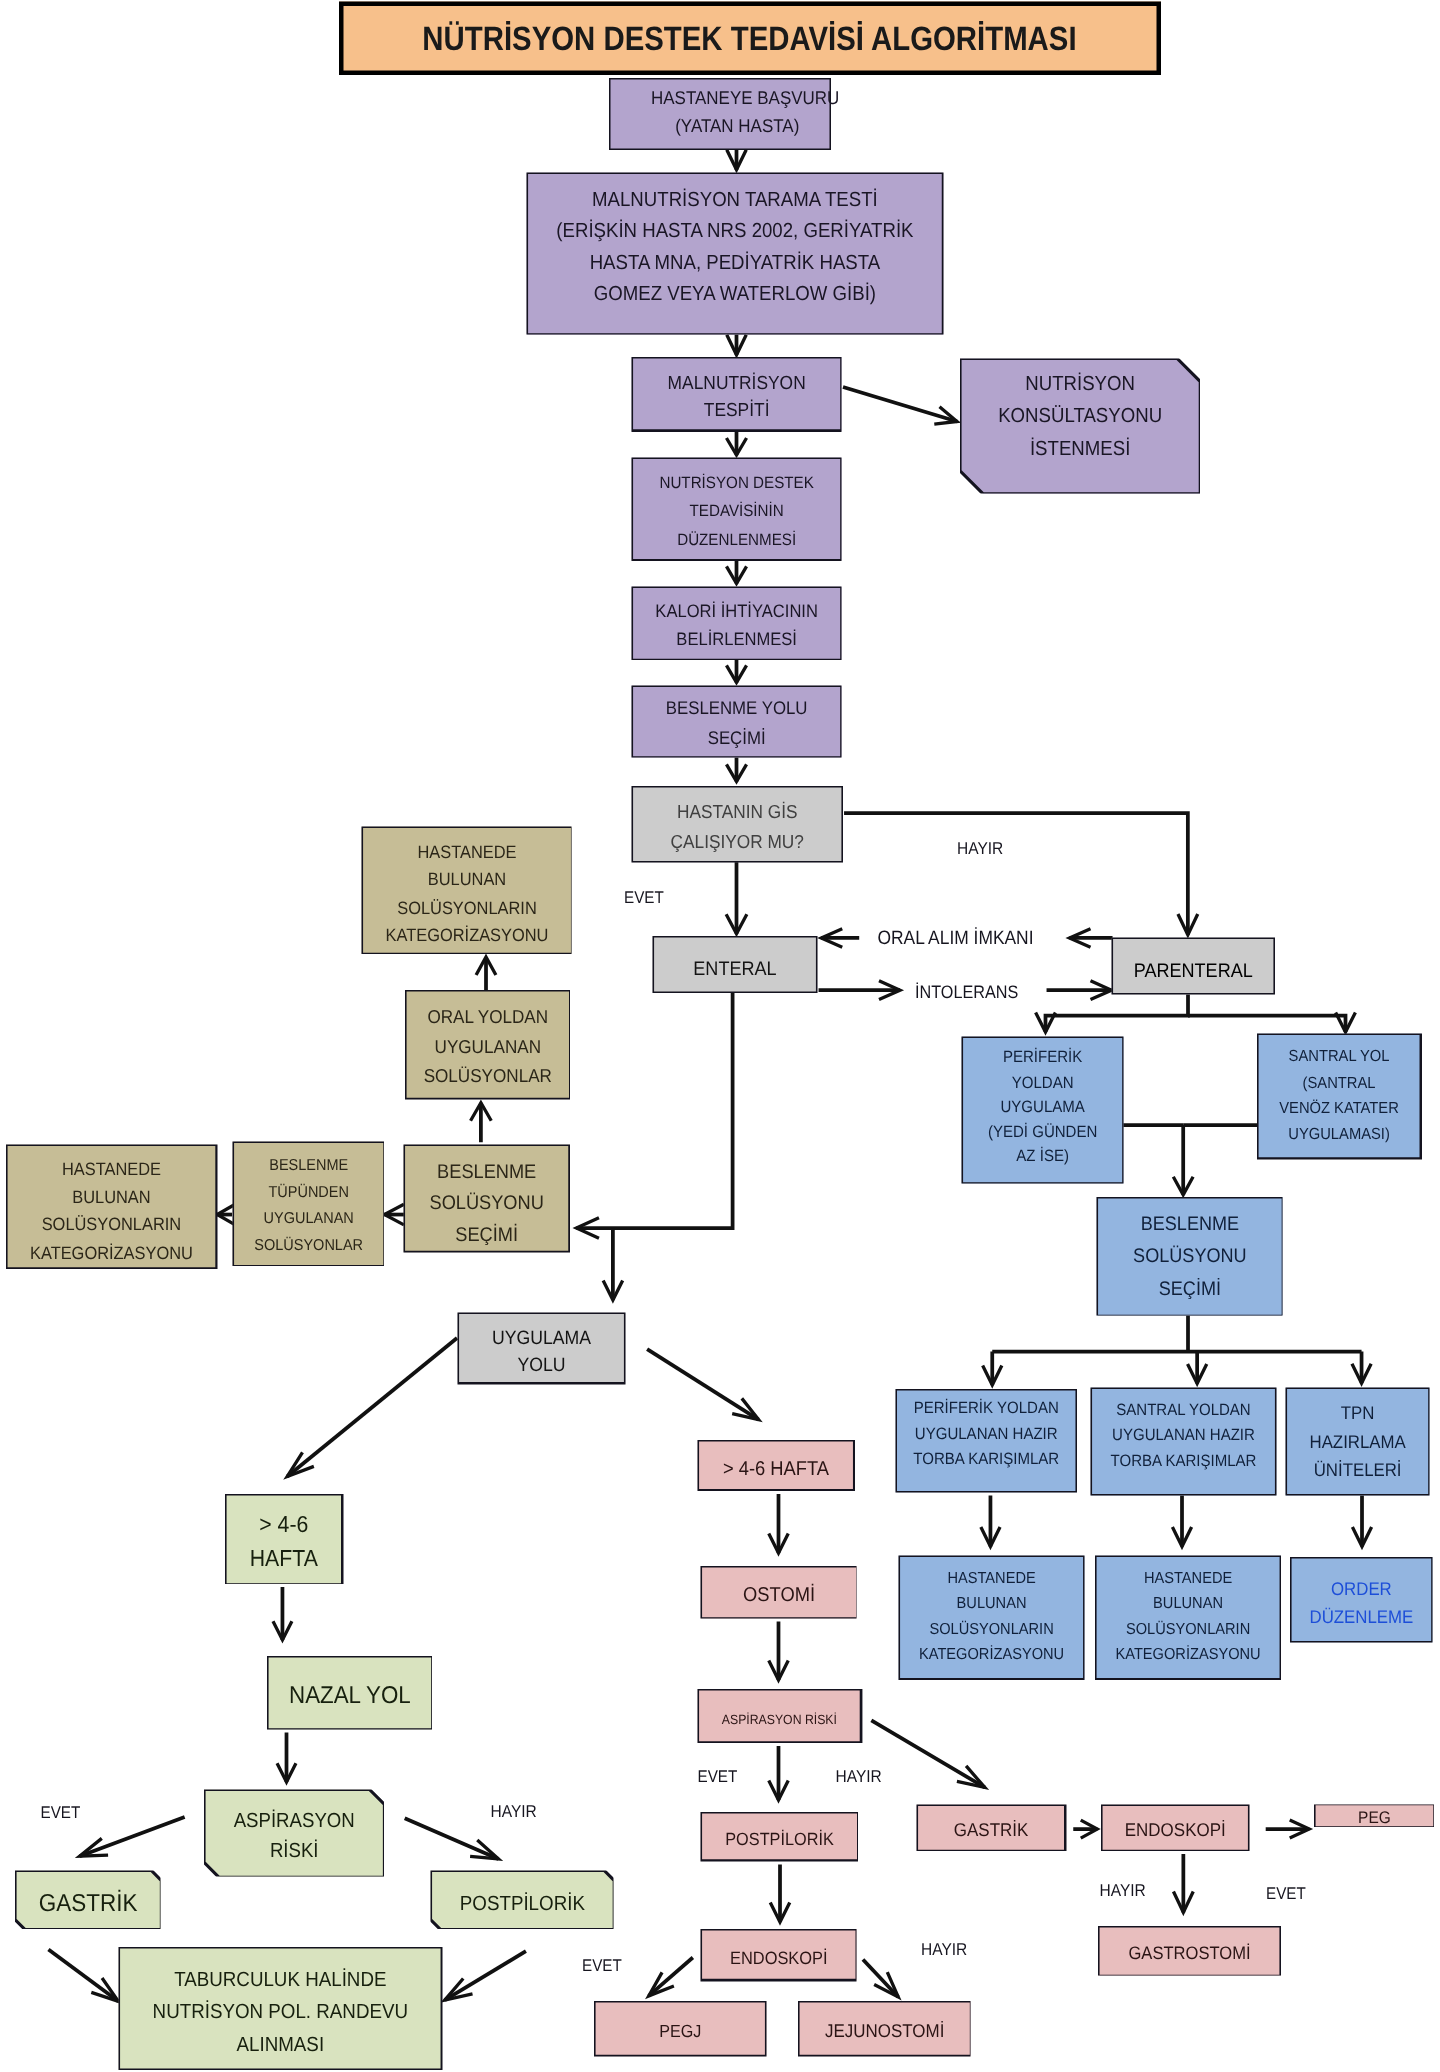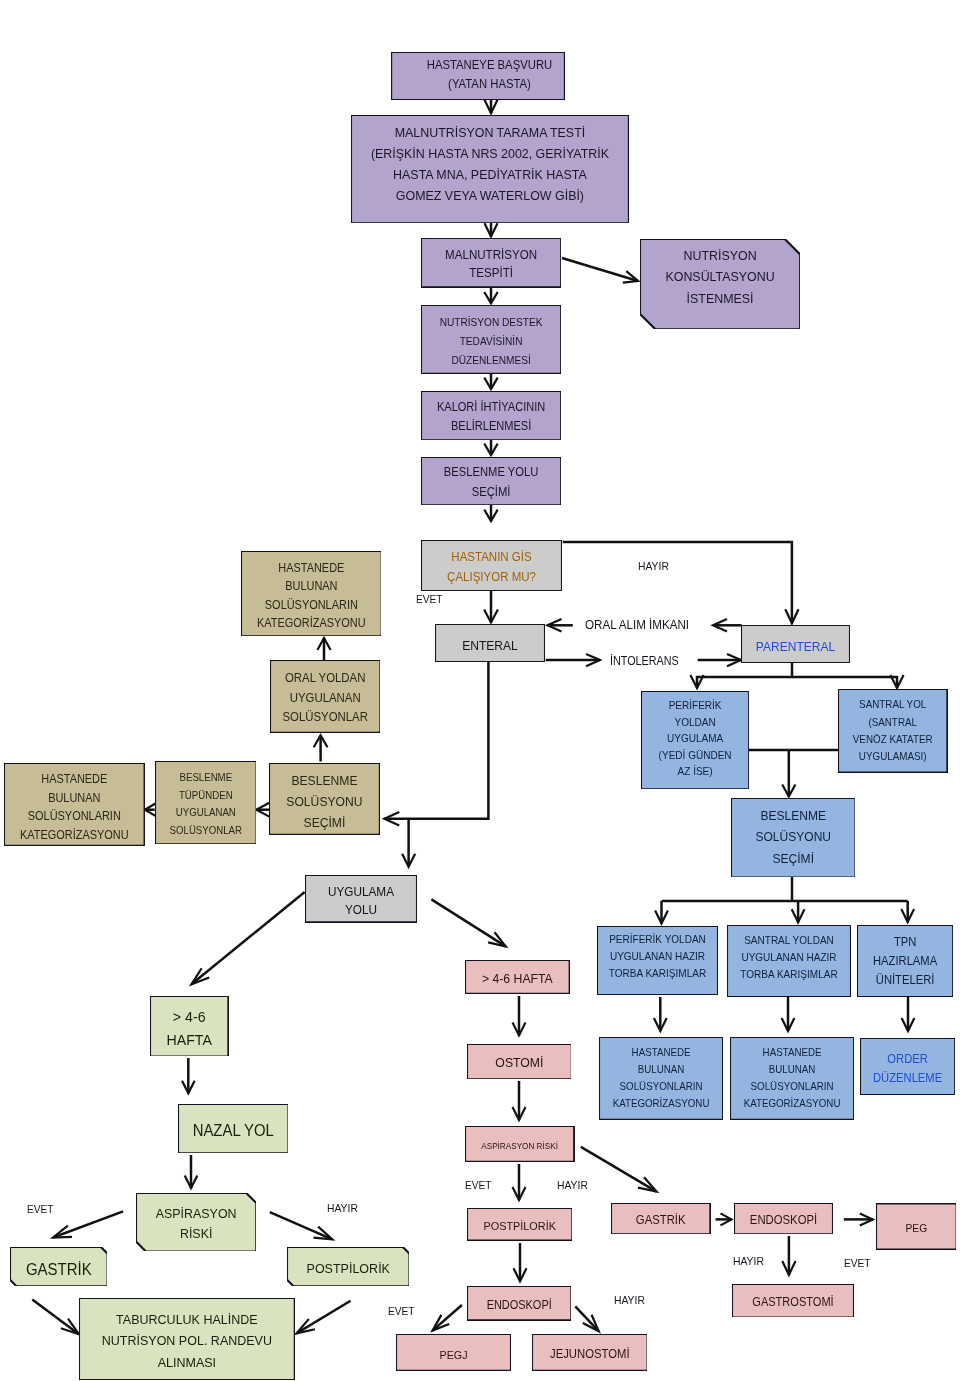--- a/index.html
+++ b/index.html
@@ -16,20 +16,23 @@
   #titlebox{position:absolute;left:226px;top:1px;width:548px;height:49px;z-index:3;
             background:#F7C08B;border:3px solid #000;display:flex;align-items:center;justify-content:center;}
   #titlebox span{font-size:22.5px;font-weight:bold;color:#1a1a1a;transform:scaleX(0.87);display:block;}
   .elbl{position:absolute;white-space:nowrap;color:#16151f;z-index:3;transform:scaleX(0.90);transform-origin:left top;line-height:1;}
 </style>
 </head>
 <body>
 
 <div id="stage">
 
+  <div id="titlebox">
+    <span>NÜTRİSYON DESTEK TEDAVİSİ ALGORİTMASI</span>
+  </div>
 
   <svg id="edges" viewBox="0 0 960 1381">
       <polyline points="491,99 491,113.2" fill="none" stroke="#111111" stroke-width="2.5"></polyline>
       <path d="M484.50,99.80 L491.00,113.20 L497.50,99.80" fill="none" stroke="#111111" stroke-width="2.2" stroke-linecap="butt" stroke-linejoin="miter"></path>
       <polyline points="491,223 491,236.6" fill="none" stroke="#111111" stroke-width="2.5"></polyline>
       <path d="M484.50,223.20 L491.00,236.60 L497.50,223.20" fill="none" stroke="#111111" stroke-width="2.2" stroke-linecap="butt" stroke-linejoin="miter"></path>
       <polyline points="562,258 638,281" fill="none" stroke="#111111" stroke-width="2.5"></polyline>
       <path d="M622.86,282.69 L638.00,281.00 L626.34,271.20" fill="none" stroke="#111111" stroke-width="2.2" stroke-linecap="butt" stroke-linejoin="miter"></path>
       <polyline points="491,288 491,303.4" fill="none" stroke="#111111" stroke-width="2.5"></polyline>
       <path d="M484.30,292.00 L491.00,303.40 L497.70,292.00" fill="none" stroke="#111111" stroke-width="2.2" stroke-linecap="butt" stroke-linejoin="miter"></path>
@@ -117,21 +120,21 @@
       <path d="M67.85,1225.57 L53.10,1237.50 L72.06,1236.81" fill="none" stroke="#111111" stroke-width="2.2" stroke-linecap="butt" stroke-linejoin="miter"></path>
       <polyline points="269.8,1212.2 332.3,1239.3" fill="none" stroke="#111111" stroke-width="2.5"></polyline>
       <path d="M313.40,1237.64 L332.30,1239.30 L318.17,1226.63" fill="none" stroke="#111111" stroke-width="2.2" stroke-linecap="butt" stroke-linejoin="miter"></path>
       <polyline points="32.3,1299.6 78.9,1334.2" fill="none" stroke="#111111" stroke-width="2.5"></polyline>
       <path d="M60.87,1328.29 L78.90,1334.20 L68.02,1318.65" fill="none" stroke="#111111" stroke-width="2.2" stroke-linecap="butt" stroke-linejoin="miter"></path>
       <polyline points="350.6,1300.8 296.5,1333.4" fill="none" stroke="#111111" stroke-width="2.5"></polyline>
       <path d="M308.82,1318.97 L296.50,1333.40 L315.01,1329.25" fill="none" stroke="#111111" stroke-width="2.2" stroke-linecap="butt" stroke-linejoin="miter"></path>
     </svg>
 
   <div id="nodelayer">
-      <div class="node" style="left: 391px; top: 52px; width: 174px; height: 48px; font-size: 12.3px; line-height: 18.7px; color: rgb(26, 22, 37); padding-left: 23px;">
+      <div class="node" style="left: 406px; top: 52px; width: 148px; height: 48px; font-size: 12.3px; line-height: 18.7px; color: rgb(26, 22, 37); padding-left: 23px;">
         <svg class="bg" viewBox="0 0 154.7 48" preserveAspectRatio="none">
           <path d="M0,0 L154.7,0 L154.7,48 L0,48 Z" fill="#B3A4CD" stroke="#14131F" stroke-width="2.1"></path>
         </svg>
         <div class="txt" style="top: -1.5px;">
           <div>HASTANEYE BAŞVURU</div>
           <div>(YATAN HASTA)</div>
         </div>
       </div>
       <div class="node" style="left: 351.3px; top: 114.9px; width: 277.9px; height: 108.3px; font-size: 13.5px; line-height: 21.1px; color: rgb(26, 22, 37);">
         <svg class="bg" viewBox="0 0 277.9 108.3" preserveAspectRatio="none">
@@ -184,38 +187,38 @@
       </div>
       <div class="node" style="left: 420.9px; top: 456.7px; width: 140.2px; height: 48.2px; font-size: 12.2px; line-height: 19.4px; color: rgb(26, 22, 37);">
         <svg class="bg" viewBox="0 0 140.2 48.2" preserveAspectRatio="none">
           <path d="M0,0 L140.2,0 L140.2,48.2 L0,48.2 Z" fill="#B3A4CD" stroke="#14131F" stroke-width="2.1"></path>
         </svg>
         <div class="txt" style="top: 2px;">
           <div>BESLENME YOLU</div>
           <div>SEÇİMİ</div>
         </div>
       </div>
-      <div class="node" style="left: 421px; top: 540px; width: 141px; height: 51px; font-size: 12.5px; line-height: 19.4px; color: #a16207;">
+      <div class="node" style="left: 421px; top: 524px; width: 141px; height: 51px; font-size: 12.5px; line-height: 19.4px; color: #404040;">
         <svg class="bg" viewBox="0 0 141 51" preserveAspectRatio="none">
           <path d="M0,0 L141,0 L141,51 L0,51 Z" fill="#CCCCCC" stroke="#14131F" stroke-width="2.1"></path>
         </svg>
         <div class="txt" style="top: 2px;">
           <div>HASTANIN GİS</div>
           <div>ÇALIŞIYOR MU?</div>
         </div>
       </div>
       <div class="node" style="left: 435px; top: 624px; width: 110px; height: 38px; font-size: 13.1px; line-height: 19px; color: rgb(20, 20, 20);">
         <svg class="bg" viewBox="0 0 110 38" preserveAspectRatio="none">
           <path d="M0,0 L110,0 L110,38 L0,38 Z" fill="#CCCCCC" stroke="#14131F" stroke-width="2.1"></path>
         </svg>
         <div class="txt" style="top: 2px;">
           <div>ENTERAL</div>
         </div>
       </div>
-      <div class="node" style="left: 741px; top: 625px; width: 109px; height: 38px; font-size: 13.1px; line-height: 19px; color: #1d4ed8;">
+      <div class="node" style="left: 741px; top: 625px; width: 109px; height: 38px; font-size: 13.1px; line-height: 19px; color: #000000;">
         <svg class="bg" viewBox="0 0 109 38" preserveAspectRatio="none">
           <path d="M0,0 L109,0 L109,38 L0,38 Z" fill="#CCCCCC" stroke="#14131F" stroke-width="2.1"></path>
         </svg>
         <div class="txt" style="top: 2px;">
           <div>PARENTERAL</div>
         </div>
       </div>
       <div class="node" style="left: 240.8px; top: 550.8px; width: 140.7px; height: 85.2px; font-size: 11.9px; line-height: 18.6px; color: rgb(43, 38, 24);">
         <svg class="bg" viewBox="0 0 140.7 85.2" preserveAspectRatio="none">
           <path d="M0,0 L140.7,0 L140.7,85.2 L0,85.2 Z" fill="#C6BD96" stroke="#14131F" stroke-width="2.1"></path>
@@ -437,21 +440,21 @@
         </div>
       </div>
       <div class="node" style="left: 734.2px; top: 1203.2px; width: 99px; height: 31.2px; font-size: 12.3px; line-height: 17px; color: rgb(42, 20, 20);">
         <svg class="bg" viewBox="0 0 99 31.2" preserveAspectRatio="none">
           <path d="M0,0 L99,0 L99,31.2 L0,31.2 Z" fill="#E8BEBE" stroke="#14131F" stroke-width="2.1"></path>
         </svg>
         <div class="txt" style="top: 2px;">
           <div>ENDOSKOPİ</div>
         </div>
       </div>
-      <div class="node" style="left: 875.6px; top: 1203.2px; width: 80.6px; height: 47px; font-size: 11.2px; line-height: 17px; color: rgb(42, 20, 20);">
+      <div class="node" style="left: 875.6px; top: 1203.2px; width: 80.6px; height: 15px; font-size: 11.2px; line-height: 17px; color: rgb(42, 20, 20);">
         <svg class="bg" viewBox="0 0 80.6 31.2" preserveAspectRatio="none">
           <path d="M0,0 L80.6,0 L80.6,31.2 L0,31.2 Z" fill="#E8BEBE" stroke="#14131F" stroke-width="2.1"></path>
         </svg>
         <div class="txt" style="top: 2px;">
           <div>PEG</div>
         </div>
       </div>
       <div class="node" style="left: 731.9px; top: 1283.5px; width: 122px; height: 33.6px; font-size: 12px; line-height: 17px; color: rgb(42, 20, 20);">
         <svg class="bg" viewBox="0 0 122 33.6" preserveAspectRatio="none">
           <path d="M0,0 L122,0 L122,33.6 L0,33.6 Z" fill="#E8BEBE" stroke="#14131F" stroke-width="2.1"></path>

